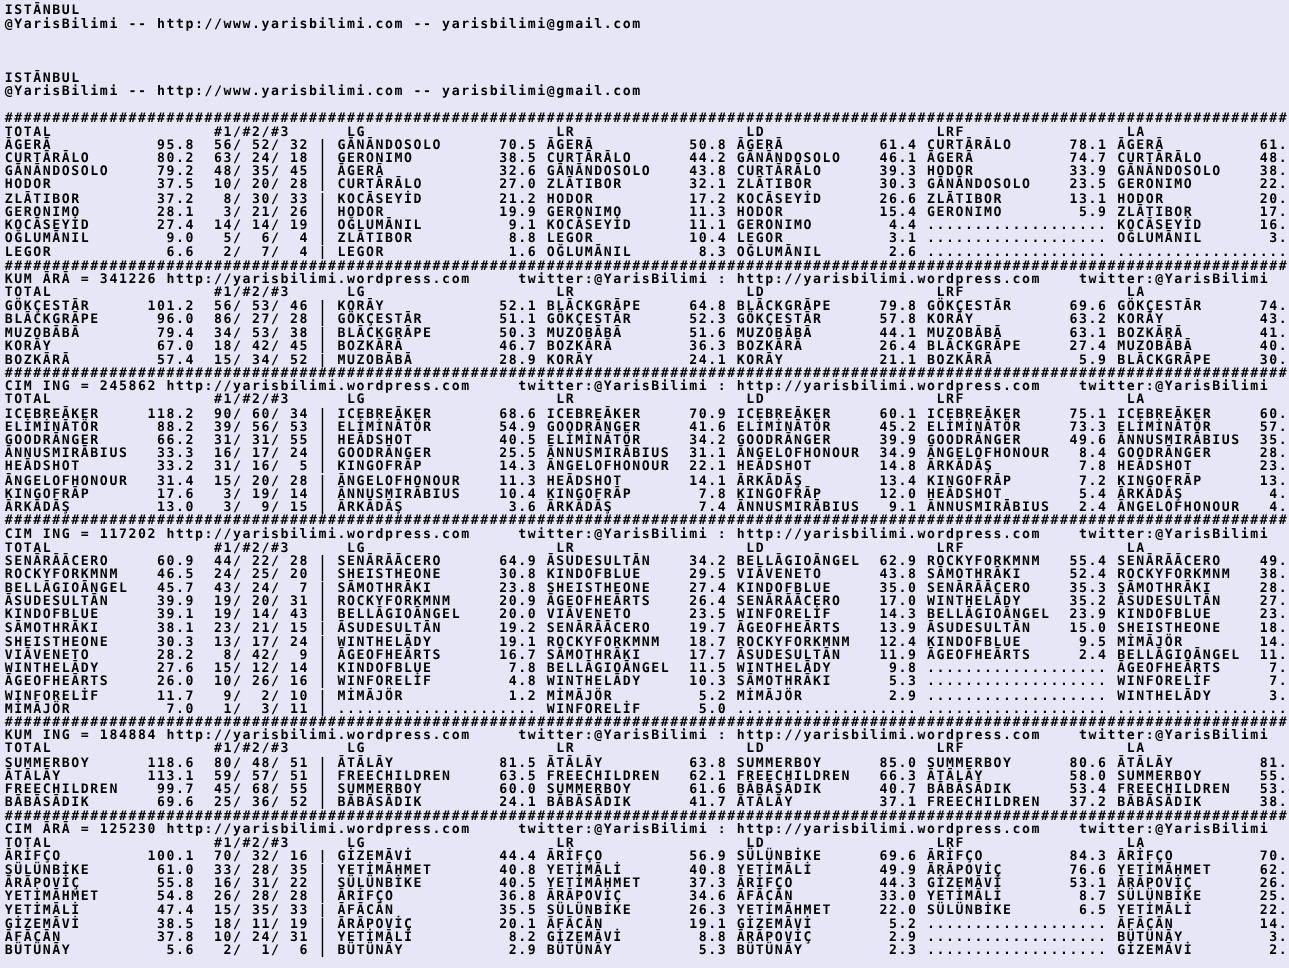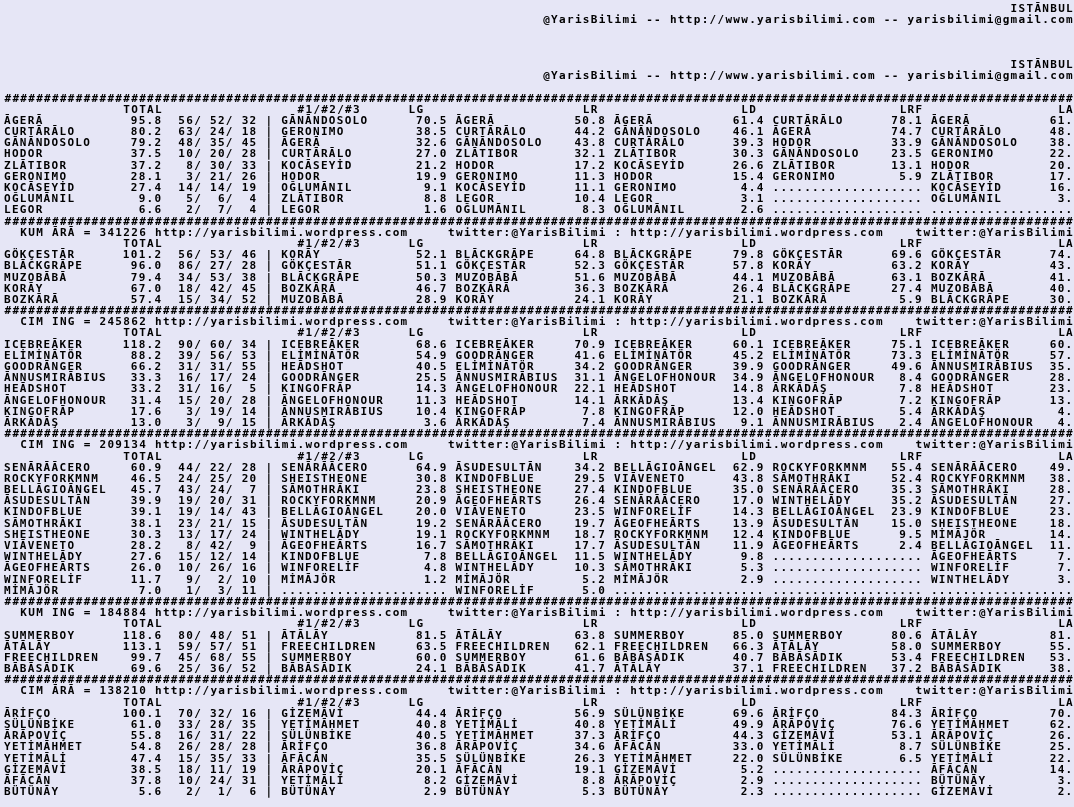--- a/index.html
+++ b/index.html
@@ -11,21 +11,20 @@
     overflow: hidden;
   }
   #terminal {
     padding: 3px 0 0 4px;
     font-family: "DejaVu Sans Mono", monospace;
     font-size: 11px;
     font-weight: bold;
     letter-spacing: 1.3px;
     line-height: 11.2px;
     color: #000000;
-    text-align: right;
   }
   .line {
     white-space: pre;
     height: 11.2px;
     min-height: 11.2px;
   }
 </style>
 </head>
 <body>
 
@@ -62,21 +61,21 @@
     <div class="line">TOTAL                 #1/#2/#3      LG                    LR                  LD                  LRF                 LA</div>
     <div class="line">ICEBREĀKER     118.2  90/ 60/ 34 | ICEBREĀKER       68.6 ICEBREĀKER     70.9 ICEBREĀKER     60.1 ICEBREĀKER     75.1 ICEBREĀKER     60.1</div>
     <div class="line">ELİMİNĀTÖR      88.2  39/ 56/ 53 | ELİMİNĀTÖR       54.9 GOODRĀNGER     41.6 ELİMİNĀTÖR     45.2 ELİMİNĀTÖR     73.3 ELİMİNĀTÖR     57.9</div>
     <div class="line">GOODRĀNGER      66.2  31/ 31/ 55 | HEĀDSHOT         40.5 ELİMİNĀTÖR     34.2 GOODRĀNGER     39.9 GOODRĀNGER     49.6 ĀNNUSMIRĀBIUS  35.9</div>
     <div class="line">ĀNNUSMIRĀBIUS   33.3  16/ 17/ 24 | GOODRĀNGER       25.5 ĀNNUSMIRĀBIUS  31.1 ĀNGELOFHONOUR  34.9 ĀNGELOFHONOUR   8.4 GOODRĀNGER     28.6</div>
     <div class="line">HEĀDSHOT        33.2  31/ 16/  5 | KINGOFRĀP        14.3 ĀNGELOFHONOUR  22.1 HEĀDSHOT       14.8 ĀRKĀDĀŞ         7.8 HEĀDSHOT       23.3</div>
     <div class="line">ĀNGELOFHONOUR   31.4  15/ 20/ 28 | ĀNGELOFHONOUR    11.3 HEĀDSHOT       14.1 ĀRKĀDĀŞ        13.4 KINGOFRĀP       7.2 KINGOFRĀP      13.7</div>
     <div class="line">KINGOFRĀP       17.6   3/ 19/ 14 | ĀNNUSMIRĀBIUS    10.4 KINGOFRĀP       7.8 KINGOFRĀP      12.0 HEĀDSHOT        5.4 ĀRKĀDĀŞ         4.8</div>
     <div class="line">ĀRKĀDĀŞ         13.0   3/  9/ 15 | ĀRKĀDĀŞ           3.6 ĀRKĀDĀŞ         7.4 ĀNNUSMIRĀBIUS   9.1 ĀNNUSMIRĀBIUS   2.4 ĀNGELOFHONOUR   4.8</div>
     <div class="line">#######################################################################################################################################</div>
-    <div class="line">CIM ING = 209134 http://yarisbilimi.wordpress.com     twitter:@YarisBilimi : http://yarisbilimi.wordpress.com    twitter:@YarisBilimi</div>
+    <div class="line">CIM ING = 117202 http://yarisbilimi.wordpress.com     twitter:@YarisBilimi : http://yarisbilimi.wordpress.com    twitter:@YarisBilimi</div>
     <div class="line">TOTAL                 #1/#2/#3      LG                    LR                  LD                  LRF                 LA</div>
     <div class="line">SENĀRĀĀCERO     60.9  44/ 22/ 28 | SENĀRĀĀCERO      64.9 ĀSUDESULTĀN    34.2 BELLĀGIOĀNGEL  62.9 ROCKYFORKMNM   55.4 SENĀRĀĀCERO    49.5</div>
     <div class="line">ROCKYFORKMNM    46.5  24/ 25/ 20 | SHEISTHEONE      30.8 KINDOFBLUE     29.5 VIĀVENETO      43.8 SĀMOTHRĀKI     52.4 ROCKYFORKMNM   38.1</div>
     <div class="line">BELLĀGIOĀNGEL   45.7  43/ 24/  7 | SĀMOTHRĀKI       23.8 SHEISTHEONE    27.4 KINDOFBLUE     35.0 SENĀRĀĀCERO    35.3 SĀMOTHRĀKI     28.0</div>
     <div class="line">ĀSUDESULTĀN     39.9  19/ 20/ 31 | ROCKYFORKMNM     20.9 ĀGEOFHEĀRTS    26.4 SENĀRĀĀCERO    17.0 WINTHELĀDY     35.2 ĀSUDESULTĀN    27.5</div>
     <div class="line">KINDOFBLUE      39.1  19/ 14/ 43 | BELLĀGIOĀNGEL    20.0 VIĀVENETO      23.5 WINFORELİF     14.3 BELLĀGIOĀNGEL  23.9 KINDOFBLUE     23.3</div>
     <div class="line">SĀMOTHRĀKI      38.1  23/ 21/ 15 | ĀSUDESULTĀN      19.2 SENĀRĀĀCERO    19.7 ĀGEOFHEĀRTS    13.9 ĀSUDESULTĀN    15.0 SHEISTHEONE    18.5</div>
     <div class="line">SHEISTHEONE     30.3  13/ 17/ 24 | WINTHELĀDY       19.1 ROCKYFORKMNM   18.7 ROCKYFORKMNM   12.4 KINDOFBLUE      9.5 MİMĀJÖR        14.4</div>
     <div class="line">VIĀVENETO       28.2   8/ 42/  9 | ĀGEOFHEĀRTS      16.7 SĀMOTHRĀKI     17.7 ĀSUDESULTĀN    11.9 ĀGEOFHEĀRTS     2.4 BELLĀGIOĀNGEL  11.9</div>
     <div class="line">WINTHELĀDY      27.6  15/ 12/ 14 | KINDOFBLUE        7.8 BELLĀGIOĀNGEL  11.5 WINTHELĀDY      9.8 ................... ĀGEOFHEĀRTS     7.8</div>
@@ -84,21 +83,21 @@
     <div class="line">WINFORELİF      11.7   9/  2/ 10 | MİMĀJÖR           1.2 MİMĀJÖR         5.2 MİMĀJÖR         2.9 ................... WINTHELĀDY      3.0</div>
     <div class="line">MİMĀJÖR          7.0   1/  3/ 11 | ..................... WINFORELİF      5.0 ................... ................... ...................</div>
     <div class="line">#######################################################################################################################################</div>
     <div class="line">KUM ING = 184884 http://yarisbilimi.wordpress.com     twitter:@YarisBilimi : http://yarisbilimi.wordpress.com    twitter:@YarisBilimi</div>
     <div class="line">TOTAL                 #1/#2/#3      LG                    LR                  LD                  LRF                 LA</div>
     <div class="line">SUMMERBOY      118.6  80/ 48/ 51 | ĀTĀLĀY           81.5 ĀTĀLĀY         63.8 SUMMERBOY      85.0 SUMMERBOY      80.6 ĀTĀLĀY         81.9</div>
     <div class="line">ĀTĀLĀY         113.1  59/ 57/ 51 | FREECHILDREN     63.5 FREECHILDREN   62.1 FREECHILDREN   66.3 ĀTĀLĀY         58.0 SUMMERBOY      55.4</div>
     <div class="line">FREECHILDREN    99.7  45/ 68/ 55 | SUMMERBOY        60.0 SUMMERBOY      61.6 BĀBĀSĀDIK      40.7 BĀBĀSĀDIK      53.4 FREECHILDREN   53.4</div>
     <div class="line">BĀBĀSĀDIK       69.6  25/ 36/ 52 | BĀBĀSĀDIK        24.1 BĀBĀSĀDIK      41.7 ĀTĀLĀY         37.1 FREECHILDREN   37.2 BĀBĀSĀDIK      38.5</div>
     <div class="line">#######################################################################################################################################</div>
-    <div class="line">CIM ĀRĀ = 138210 http://yarisbilimi.wordpress.com     twitter:@YarisBilimi : http://yarisbilimi.wordpress.com    twitter:@YarisBilimi</div>
+    <div class="line">CIM ĀRĀ = 125230 http://yarisbilimi.wordpress.com     twitter:@YarisBilimi : http://yarisbilimi.wordpress.com    twitter:@YarisBilimi</div>
     <div class="line">TOTAL                 #1/#2/#3      LG                    LR                  LD                  LRF                 LA</div>
     <div class="line">ĀRİFÇO         100.1  70/ 32/ 16 | GİZEMĀVİ         44.4 ĀRİFÇO         56.9 SÜLÜNBİKE      69.6 ĀRİFÇO         84.3 ĀRİFÇO         70.8</div>
     <div class="line">SÜLÜNBİKE       61.0  33/ 28/ 35 | YETİMĀHMET       40.8 YETİMĀLİ       40.8 YETİMĀLİ       49.9 ĀRĀPOVİÇ       76.6 YETİMĀHMET     62.3</div>
     <div class="line">ĀRĀPOVİÇ        55.8  16/ 31/ 22 | SÜLÜNBİKE        40.5 YETİMĀHMET     37.3 ĀRİFÇO         44.3 GİZEMĀVİ       53.1 ĀRĀPOVİÇ       26.5</div>
     <div class="line">YETİMĀHMET      54.8  26/ 28/ 28 | ĀRİFÇO           36.8 ĀRĀPOVİÇ       34.6 ĀFĀCĀN         33.0 YETİMĀLİ        8.7 SÜLÜNBİKE      25.8</div>
     <div class="line">YETİMĀLİ        47.4  15/ 35/ 33 | ĀFĀCĀN           35.5 SÜLÜNBİKE      26.3 YETİMĀHMET     22.0 SÜLÜNBİKE       6.5 YETİMĀLİ       22.9</div>
     <div class="line">GİZEMĀVİ        38.5  18/ 11/ 19 | ĀRĀPOVİÇ         20.1 ĀFĀCĀN         19.1 GİZEMĀVİ        5.2 ................... ĀFĀCĀN         14.3</div>
     <div class="line">ĀFĀCĀN          37.8  10/ 24/ 31 | YETİMĀLİ          8.2 GİZEMĀVİ        8.8 ĀRĀPOVİÇ        2.9 ................... BÜTÜNĀY         3.6</div>
     <div class="line">BÜTÜNĀY          5.6   2/  1/  6 | BÜTÜNĀY           2.9 BÜTÜNĀY         5.3 BÜTÜNĀY         2.3 ................... GİZEMĀVİ        2.9</div>
   </div>

